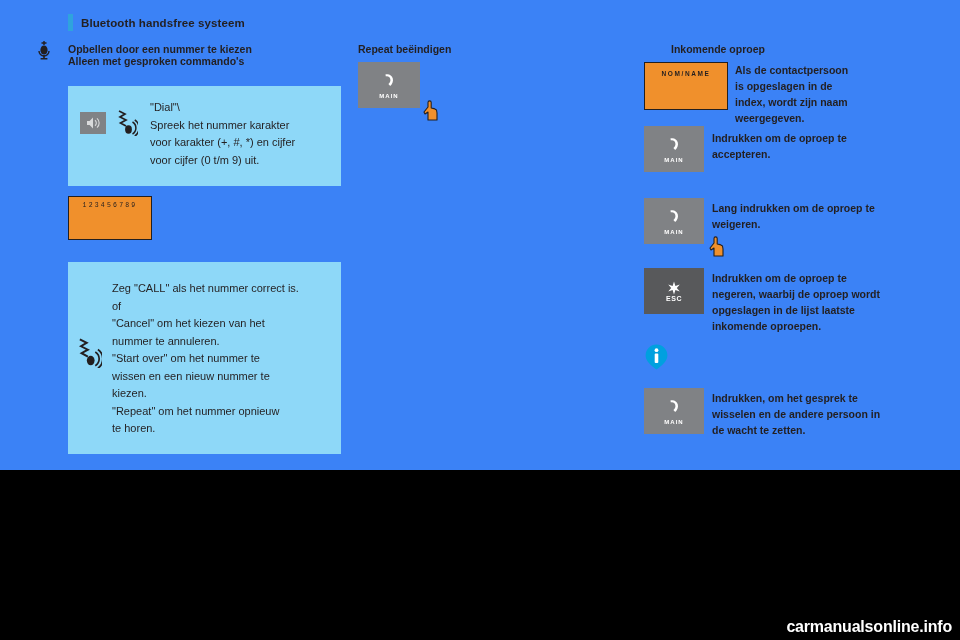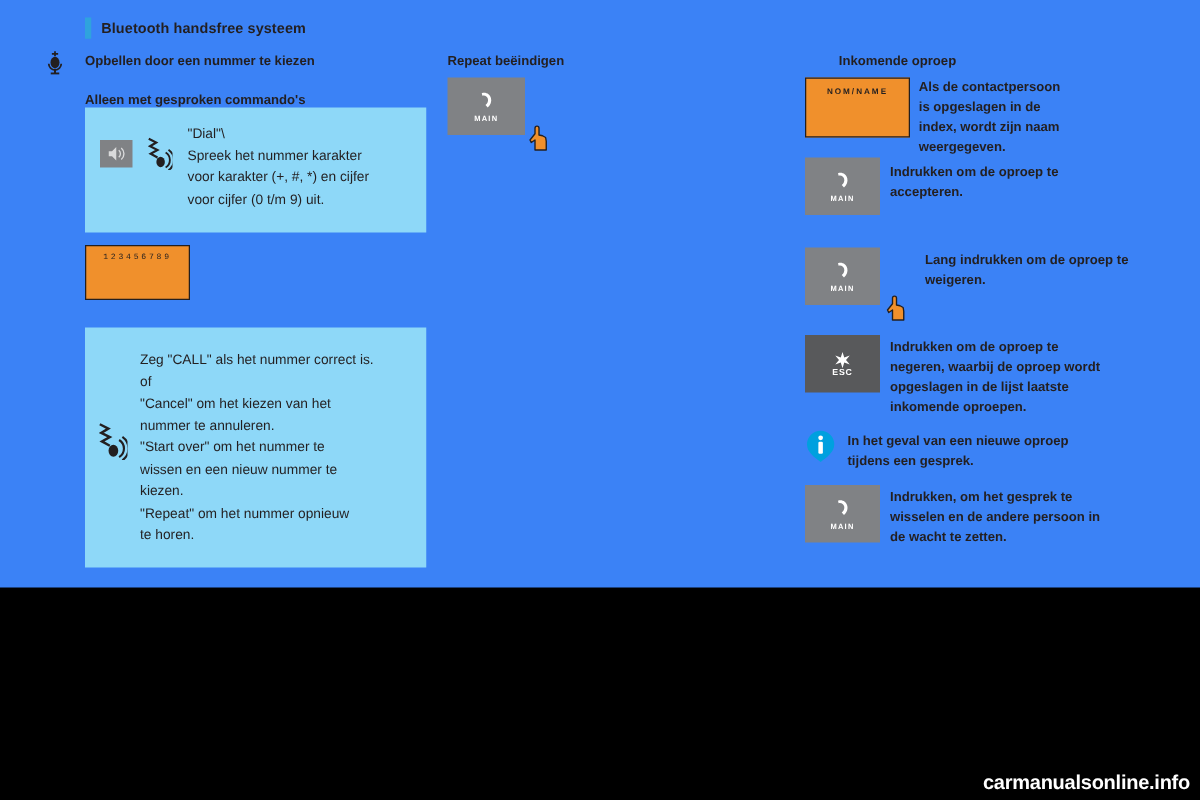--- a/index.html
+++ b/index.html
@@ -189,21 +189,21 @@
 
     <svg class="mic-glyph" viewBox="0 0 16 20">
       <path d="M8 1 L8 5 M5.5 3 L10.5 3" stroke="#231f20" stroke-width="1.4" fill="none"></path>
       <ellipse cx="8" cy="10" rx="3.6" ry="4.6" fill="#231f20"></ellipse>
       <path d="M3 11 a5 5 0 0 0 10 0" stroke="#231f20" stroke-width="1.4" fill="none"></path>
       <rect x="7.2" y="15" width="1.6" height="3.4" fill="#231f20"></rect>
       <rect x="4.6" y="18" width="6.8" height="1.5" fill="#231f20"></rect>
     </svg>
 
     <div class="col-head" style="left:68px; top:43px;">Opbellen door een nummer te kiezen</div>
-    <div class="sub-head" style="left:68px; top:74px;">Alleen met gesproken commando's</div>
+    <div class="sub-head" style="left:68px; top:55px;">Alleen met gesproken commando's</div>
 
     <div class="blue-box" style="left:68px; top:86px; width:273px; height:100px;">
       <div class="spk-box" style="left:12px; top:26px;">
         <svg width="17" height="14" viewBox="0 0 17 14">
           <path d="M2 5 h2.6 L8 1.6 v10.8 L4.6 9 H2 z" fill="#d9dadb"></path>
           <path d="M10 4.2 a3.6 3.6 0 0 1 0 5.6" stroke="#d9dadb" stroke-width="1.1" fill="none"></path>
           <path d="M12 2.4 a6 6 0 0 1 0 9.2" stroke="#d9dadb" stroke-width="1.1" fill="none"></path>
         </svg>
       </div>
       <svg class="voice-icon" style="left:48px; top:22px;" width="22" height="28" viewBox="0 0 22 28">
@@ -273,41 +273,39 @@
 
     <div class="key gray" style="left:644px; top:198px; width:60px; height:46px;">
       <svg class="handset" viewBox="0 0 20 20">
         <path d="M6.4 3.6 c3.4 -1.1 6.6 0.9 7.4 4 c0.7 2.8 -0.4 5.6 -2.6 7.4 l-1.8 -2.0 c1.6 -1.3 2.4 -3.2 1.9 -5.1 c-0.5 -1.9 -2.4 -3 -4.4 -2.4 z" fill="#ffffff"></path>
       </svg>
       <div class="key-label">MAIN</div>
     </div>
     <svg style="position:absolute; left:706px; top:236px;" width="22" height="22" viewBox="0 0 22 22">
       <path d="M8 20 L8 12 L5 14 L4 12 L8 7 L8 2.5 a1.6 1.6 0 0 1 3.2 0 L11.2 8 L14 8.6 L16.5 10 L17 13 L17 20 z" fill="#f0902c" stroke="#231f20" stroke-width="1.1" stroke-linejoin="round"></path>
     </svg>
-    <div class="bold-text" style="position:absolute; left:712px; top:200px; width:215px;margin-left:28px;">Lang indrukken om de oproep te
+    <div class="bold-text" style="position:absolute; left:712px; top:200px; width:215px;">Lang indrukken om de oproep te
 weigeren.</div>
 
     <div class="key dark" style="left:644px; top:268px; width:60px; height:46px;">
       <svg width="14" height="14" viewBox="0 0 14 14">
         <path d="M7 0.5 L8.4 5 L12.8 3.4 L9.8 7 L12.8 10.6 L8.4 9 L7 13.5 L5.6 9 L1.2 10.6 L4.2 7 L1.2 3.4 L5.6 5 z" fill="#ffffff"></path>
       </svg>
       <div class="esc-label">ESC</div>
     </div>
     <div class="bold-text" style="position:absolute; left:712px; top:270px; width:218px;">Indrukken om de oproep te
 negeren, waarbij de oproep wordt
 opgeslagen in de lijst laatste
 inkomende oproepen.</div>
 
     <svg class="info-icon" style="left:645px; top:344px;" viewBox="0 0 23 26">
       <path d="M11.5 0.6 a10.9 10.9 0 0 1 10.9 10.9 c0 6.2 -6.4 10.6 -10.9 14.0 C7 22.1 0.6 17.7 0.6 11.5 A10.9 10.9 0 0 1 11.5 0.6 z" fill="#00a0df"></path>
       <circle cx="11.5" cy="6.2" r="1.9" fill="#ffffff"></circle>
       <rect x="9.7" y="9.4" width="3.6" height="9.6" rx="1" fill="#ffffff"></rect>
     </svg>
-    <div class="bold-text" style="position:absolute; left:678px; top:345px; width:255px;">In het geval van een nieuwe oproep
-tijdens een gesprek.</div>
 
     <div class="key gray" style="left:644px; top:388px; width:60px; height:46px;">
       <svg class="handset" viewBox="0 0 20 20">
         <path d="M6.4 3.6 c3.4 -1.1 6.6 0.9 7.4 4 c0.7 2.8 -0.4 5.6 -2.6 7.4 l-1.8 -2.0 c1.6 -1.3 2.4 -3.2 1.9 -5.1 c-0.5 -1.9 -2.4 -3 -4.4 -2.4 z" fill="#ffffff"></path>
       </svg>
       <div class="key-label">MAIN</div>
     </div>
     <div class="bold-text" style="position:absolute; left:712px; top:390px; width:215px;">Indrukken, om het gesprek te
 wisselen en de andere persoon in
 de wacht te zetten.</div>

